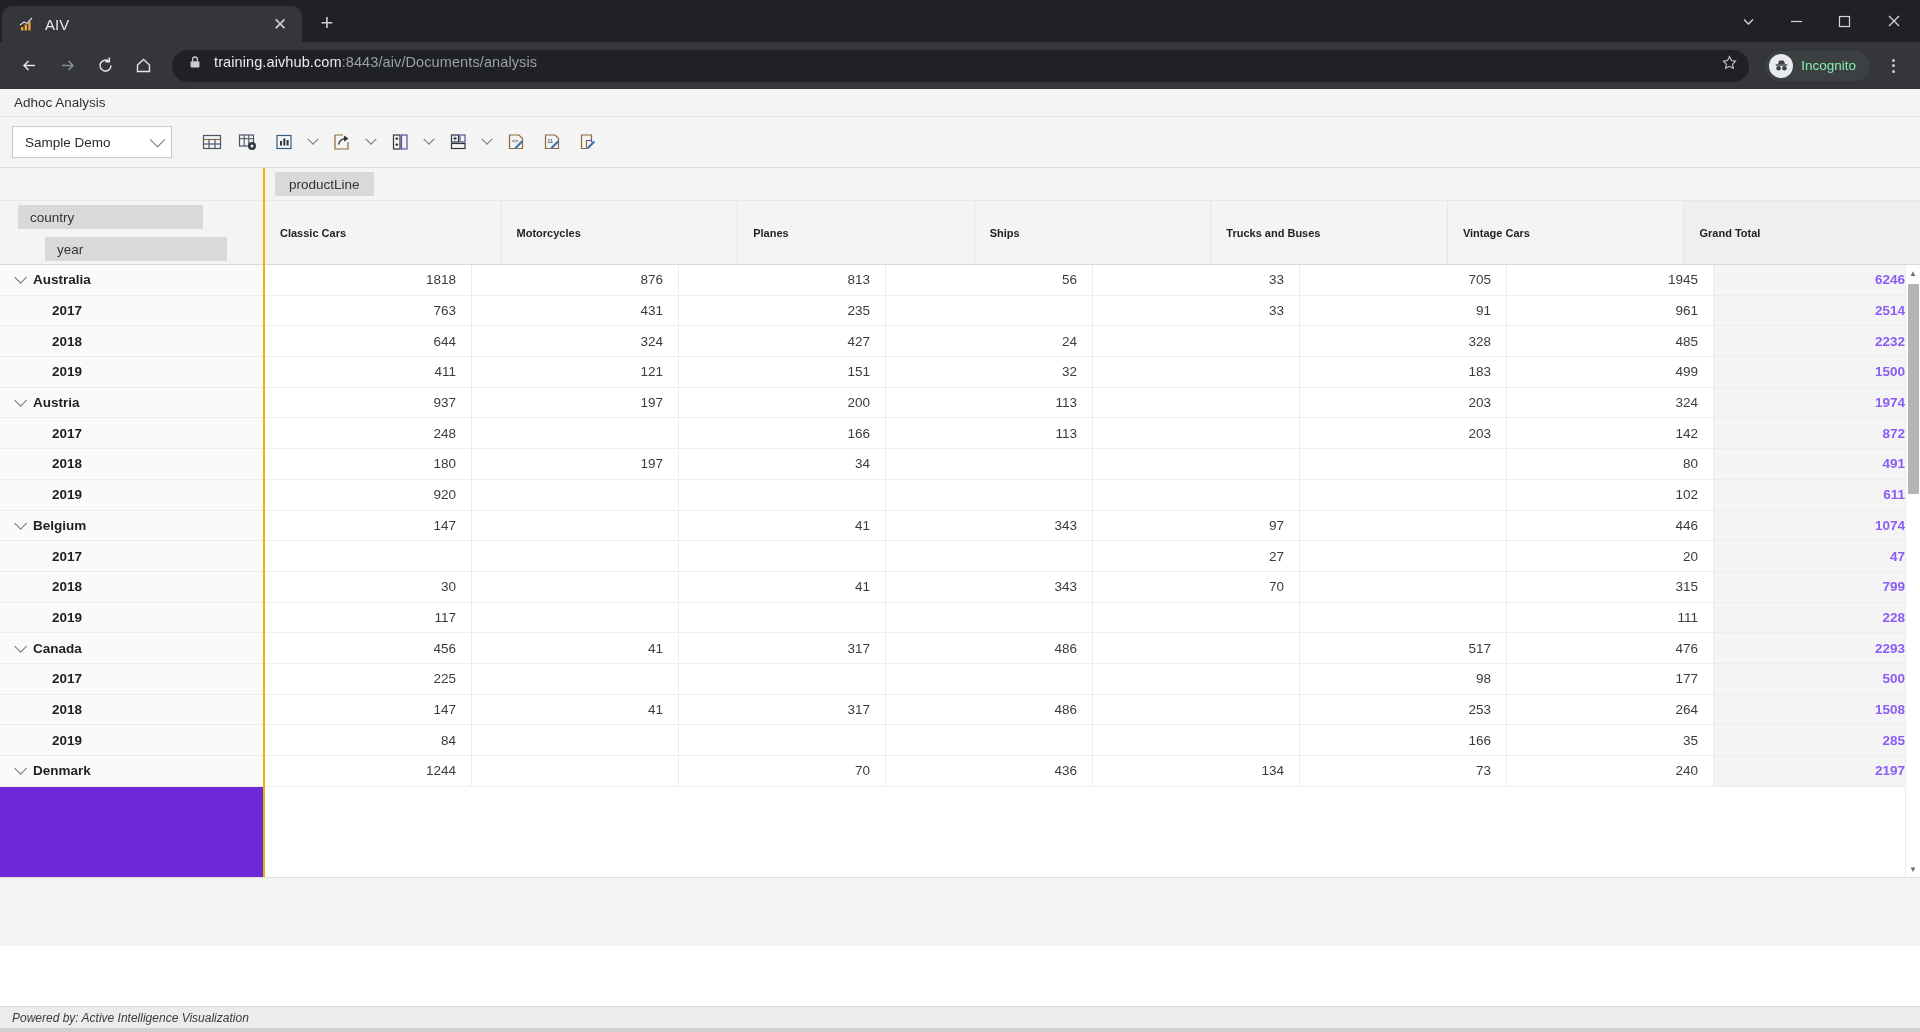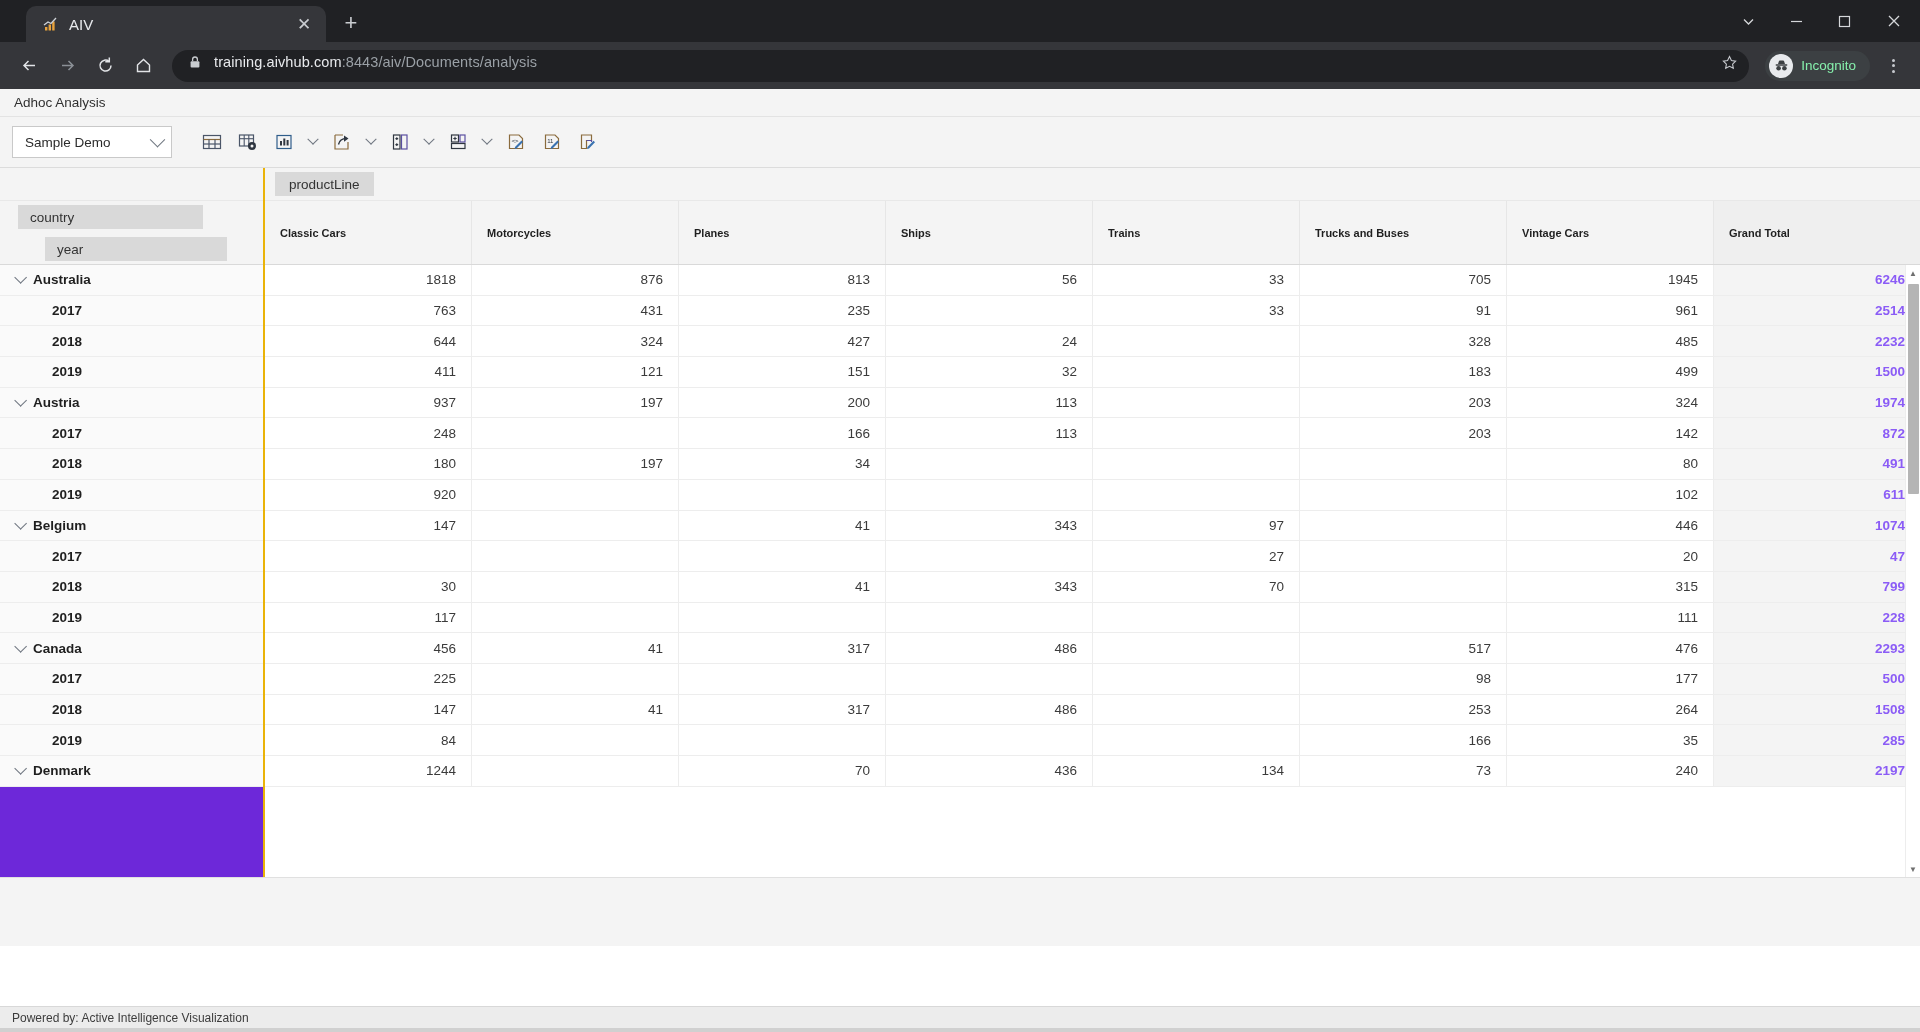--- a/index.html
+++ b/index.html
@@ -8,21 +8,21 @@
     font-family: "Liberation Sans", sans-serif;
     background: #ffffff;
     overflow: hidden;
   }
 
   
   .browser { width: 1920px; height: 1032px; display: flex; flex-direction: column; }
 
   .tabstrip {
     height: 42px; background: #202124; display: flex; align-items: flex-end;
-    padding-left: 26px; position: relative;
+    padding-left: 2px; position: relative;
   }
   .tab {
     width: 300px; height: 36px; background: #35363a; border-radius: 10px 10px 0 0;
     display: flex; align-items: center; padding: 0 10px 0 16px; gap: 10px;
   }
   .tab-favicon { width: 17px; height: 17px; position: relative; flex: 0 0 auto; }
   .tab-title {
     color: #e8eaed; font-size: 15px; flex: 1 1 auto; white-space: nowrap;
     overflow: hidden; text-overflow: ellipsis;
   }
@@ -194,21 +194,21 @@
     position: absolute; left: 2px; top: 3px; width: 11px; height: 210px;
     background: #b5b5b5; border-radius: 1px;
   }
 
   .bottom-pad { height: 68px; background: #f4f4f4; }
   .spacer { flex: 1 1 auto; background: #ffffff; }
 
   .footer {
     height: 22px; background: #ececec; border-top: 1px solid #d8d8d8;
     display: flex; align-items: center; padding-left: 12px;
-    font-size: 12px; color: #3c3c3c;
+    font-size: 12px; color: #3c3c3c; font-style: italic;
   }
   .footer-shadow { height: 4px; background: #d0d0d0; }
 </style>
 </head>
 <body>
 
 <div class="browser">
 
   <div class="tabstrip">
     <div class="tab">
@@ -483,21 +483,20 @@
 
         <div class="data-area">
           <div class="colfield-row">
             <div class="chip-productline">productLine</div>
           </div>
           <div class="colhead-row" id="colheads">
               <div class="colhead-cell">Classic Cars</div>
               <div class="colhead-cell">Motorcycles</div>
               <div class="colhead-cell">Planes</div>
               <div class="colhead-cell">Ships</div>
-              <div class="colhead-cell">Trains</div>
               <div class="colhead-cell">Trucks and Buses</div>
               <div class="colhead-cell">Vintage Cars</div>
               <div class="colhead-cell total">Grand Total</div>
             </div>
           <div class="rows-viewport">
             <div id="datarows">
                 <div class="data-row group">
                   <div class="data-cell">1818</div>
                   <div class="data-cell">876</div>
                   <div class="data-cell">813</div>

